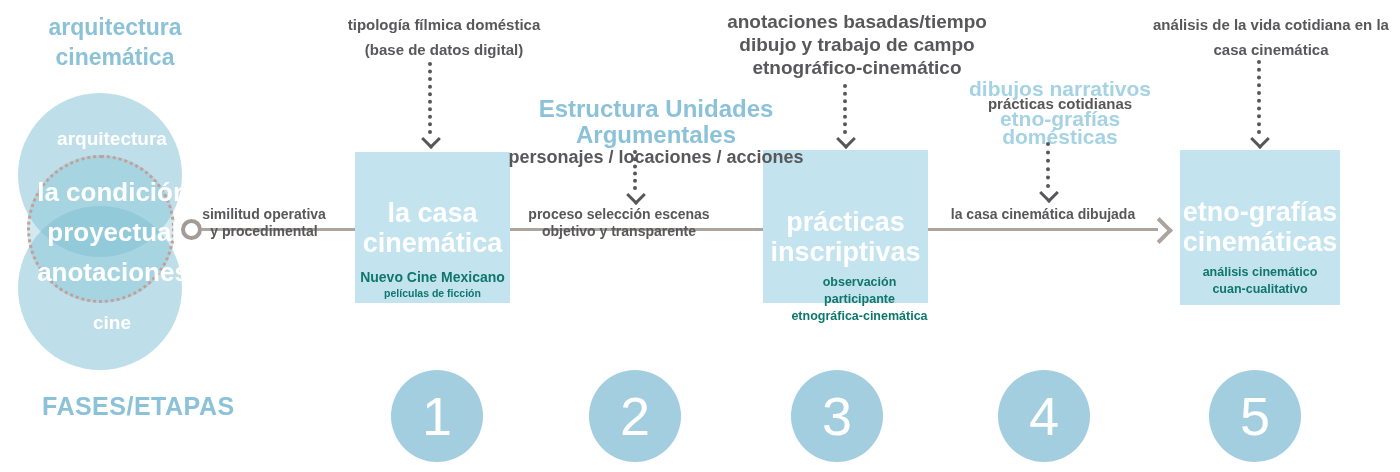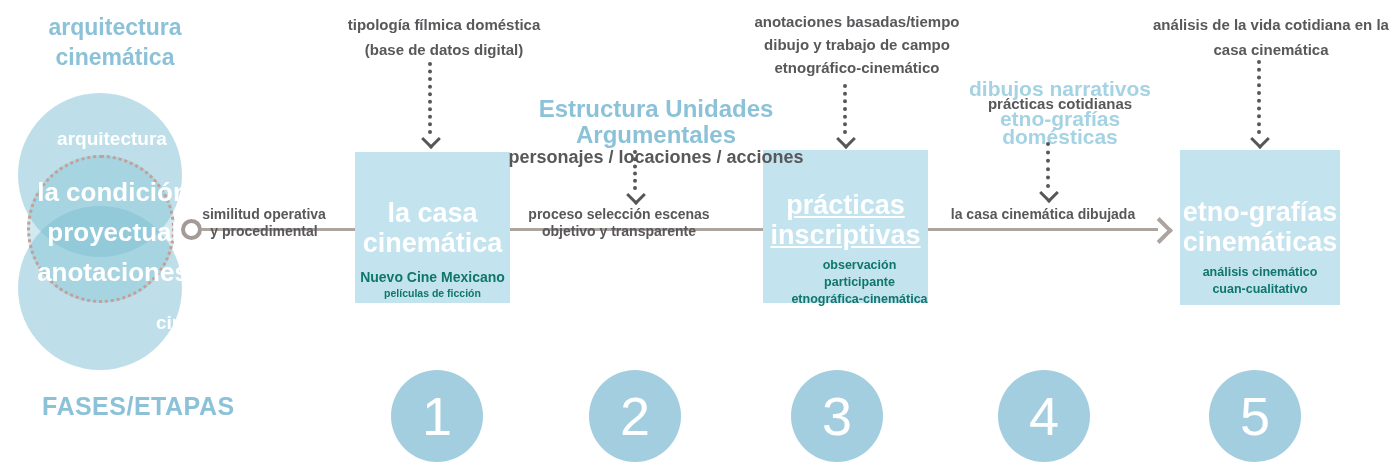--- a/index.html
+++ b/index.html
@@ -54,21 +54,21 @@
   <div class="abs ctr blue" style="left:18px;top:12px;width:170px;font-size:23px;line-height:30px;">
     <div>arquitectura</div>
     <div>cinemática</div>
   </div>
 
   <div class="vcirc" style="left:18px;top:93px;width:164px;height:164px;"></div>
   <div class="vcirc" style="left:18px;top:206px;width:164px;height:164px;"></div>
   <div class="vdash" style="left:27px;top:155px;width:148px;height:148px;"></div>
 
   <div class="abs ctr white" style="left:18px;top:128px;width:164px;font-size:19px;">arquitectura</div>
-  <div class="abs ctr white" style="left:18px;top:312px;width:164px;font-size:19px;text-align:right;">cine</div>
+  <div class="abs ctr white" style="left:18px;top:312px;width:164px;font-size:19px;">cine</div>
 
   <div class="abs ctr white" style="left:8px;top:172px;width:186px;font-size:26px;line-height:40px;">
     <div>la condición</div>
     <div>proyectual</div>
     <div>anotaciones</div>
   </div>
 
   <div class="abs ctr blue" style="left:30px;top:392px;width:190px;font-size:25px;letter-spacing:0.5px;">FASES/ETAPAS</div>
 
   <div class="ring" style="left:181px;top:219px;"></div>
@@ -92,21 +92,21 @@
       <div>la casa</div>
       <div>cinemática</div>
     </div>
     <div class="sub" style="margin-top:11px;font-size:14px;">
       <div>Nuevo Cine Mexicano</div>
       <div class="sub-small">películas de ficción</div>
     </div>
   </div>
 
   <div class="pbox" style="left:763px;top:150px;width:165px;height:153px;">
-    <div class="title" style="margin-top:40px;text-decoration:underline;">
+    <div class="title" style="margin-top:57px;">
       <div>prácticas</div>
       <div>inscriptivas</div>
     </div>
     <div class="sub" style="margin-top:7px;margin-left:28px;">
       <div>observación participante</div>
       <div>etnográfica-cinemática</div>
     </div>
   </div>
 
   <div class="pbox" style="left:1180px;top:150px;width:160px;height:155px;">
@@ -123,21 +123,21 @@
   <div class="abs ctr gray" style="left:302px;top:12px;width:260px;font-size:15px;line-height:25px;">
     <div>tipología fílmica doméstica</div>
     <div>(base de datos digital)</div>
   </div>
 
   <div class="abs ctr" style="left:455px;top:96px;width:378px;">
     <div class="blue" style="font-size:24px;line-height:26px;">Estructura Unidades Argumentales</div>
     <div class="gray" style="font-size:18px;line-height:19px;">personajes / locaciones / acciones</div>
   </div>
 
-  <div class="abs ctr gray" style="left:705px;top:10px;width:280px;font-size:15px;line-height:23px;">
+  <div class="abs ctr gray" style="left:705px;top:10px;width:280px;font-size:19px;line-height:23px;">
     <div>anotaciones basadas/tiempo</div>
     <div>dibujo y trabajo de campo</div>
     <div>etnográfico-cinemático</div>
   </div>
 
   <div class="abs ctr" style="left:928px;top:80px;width:240px;">
     <div class="blue-light" style="font-size:21px;line-height:17px;">dibujos narrativos</div>
     <div class="gray" style="font-size:15px;line-height:13px;">prácticas cotidianas</div>
     <div class="blue-light" style="font-size:21px;line-height:18px;">etno-grafías domésticas</div>
   </div>

